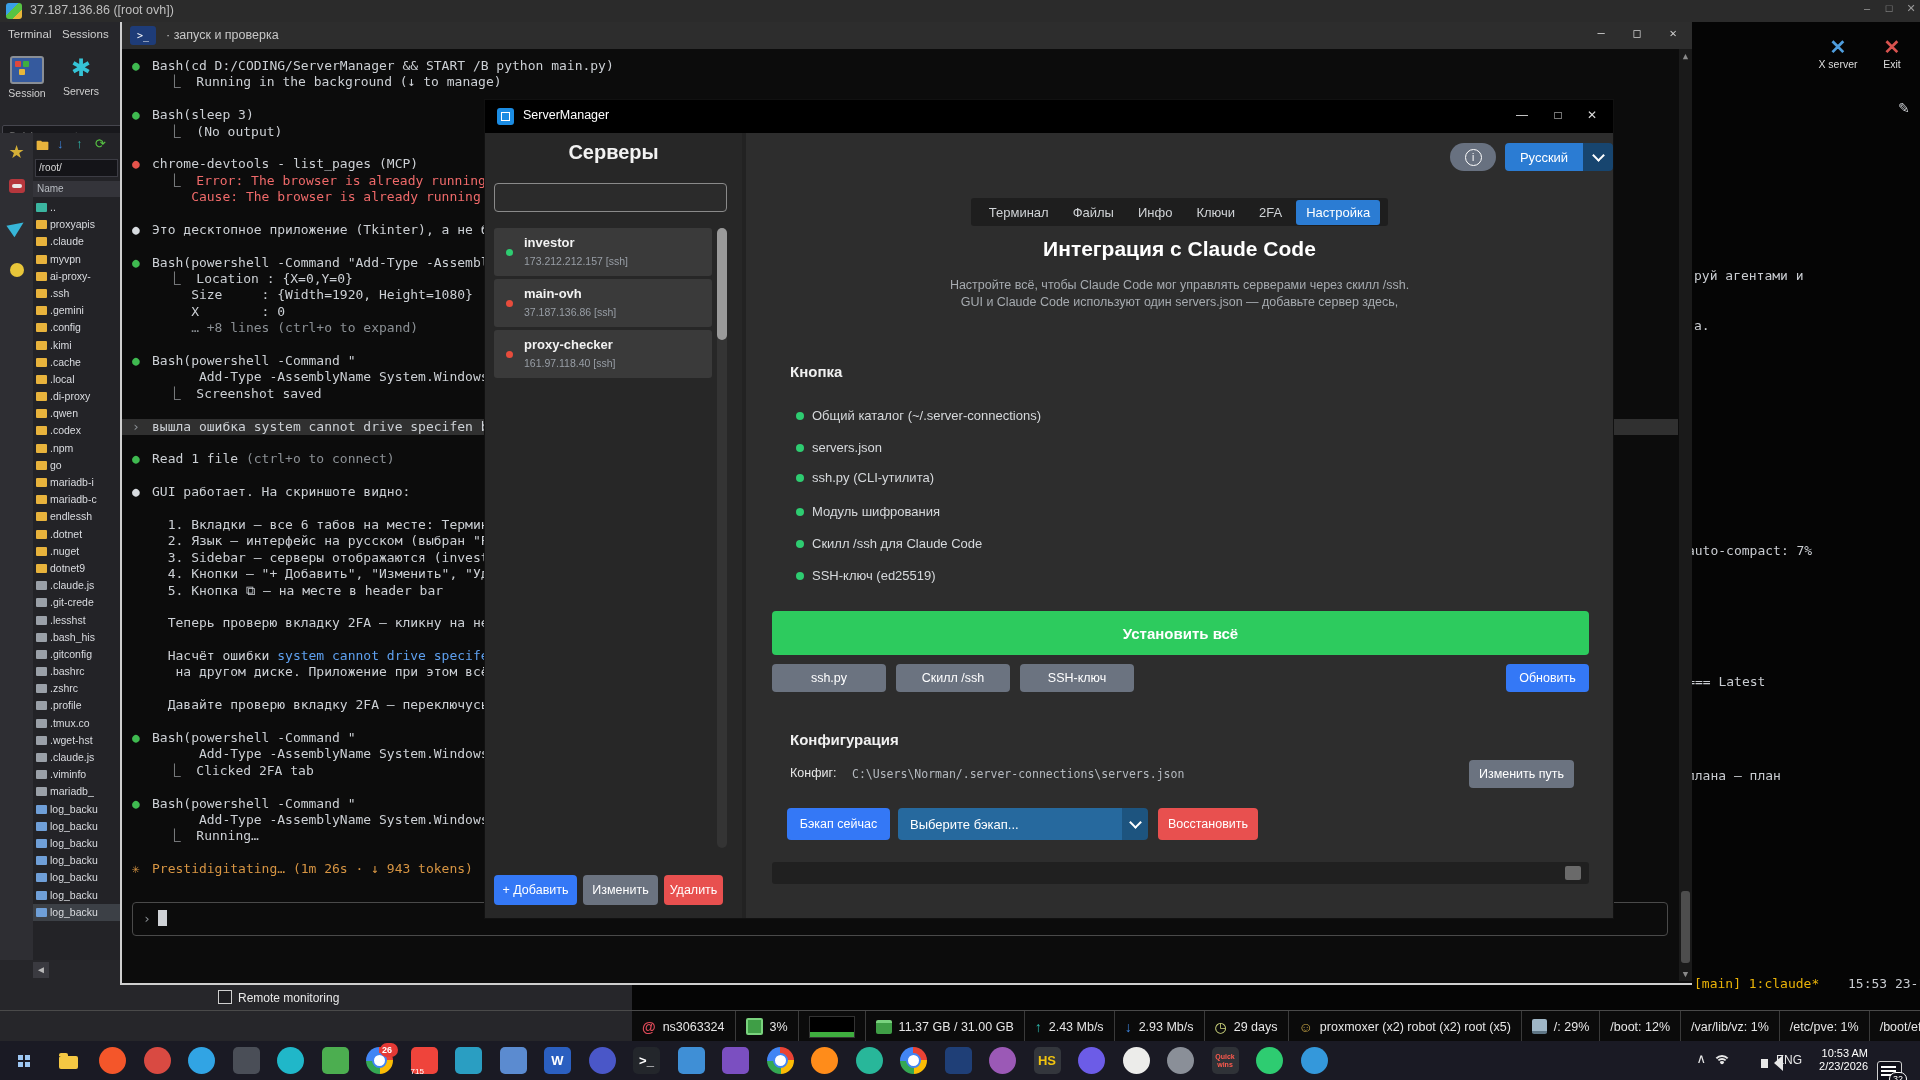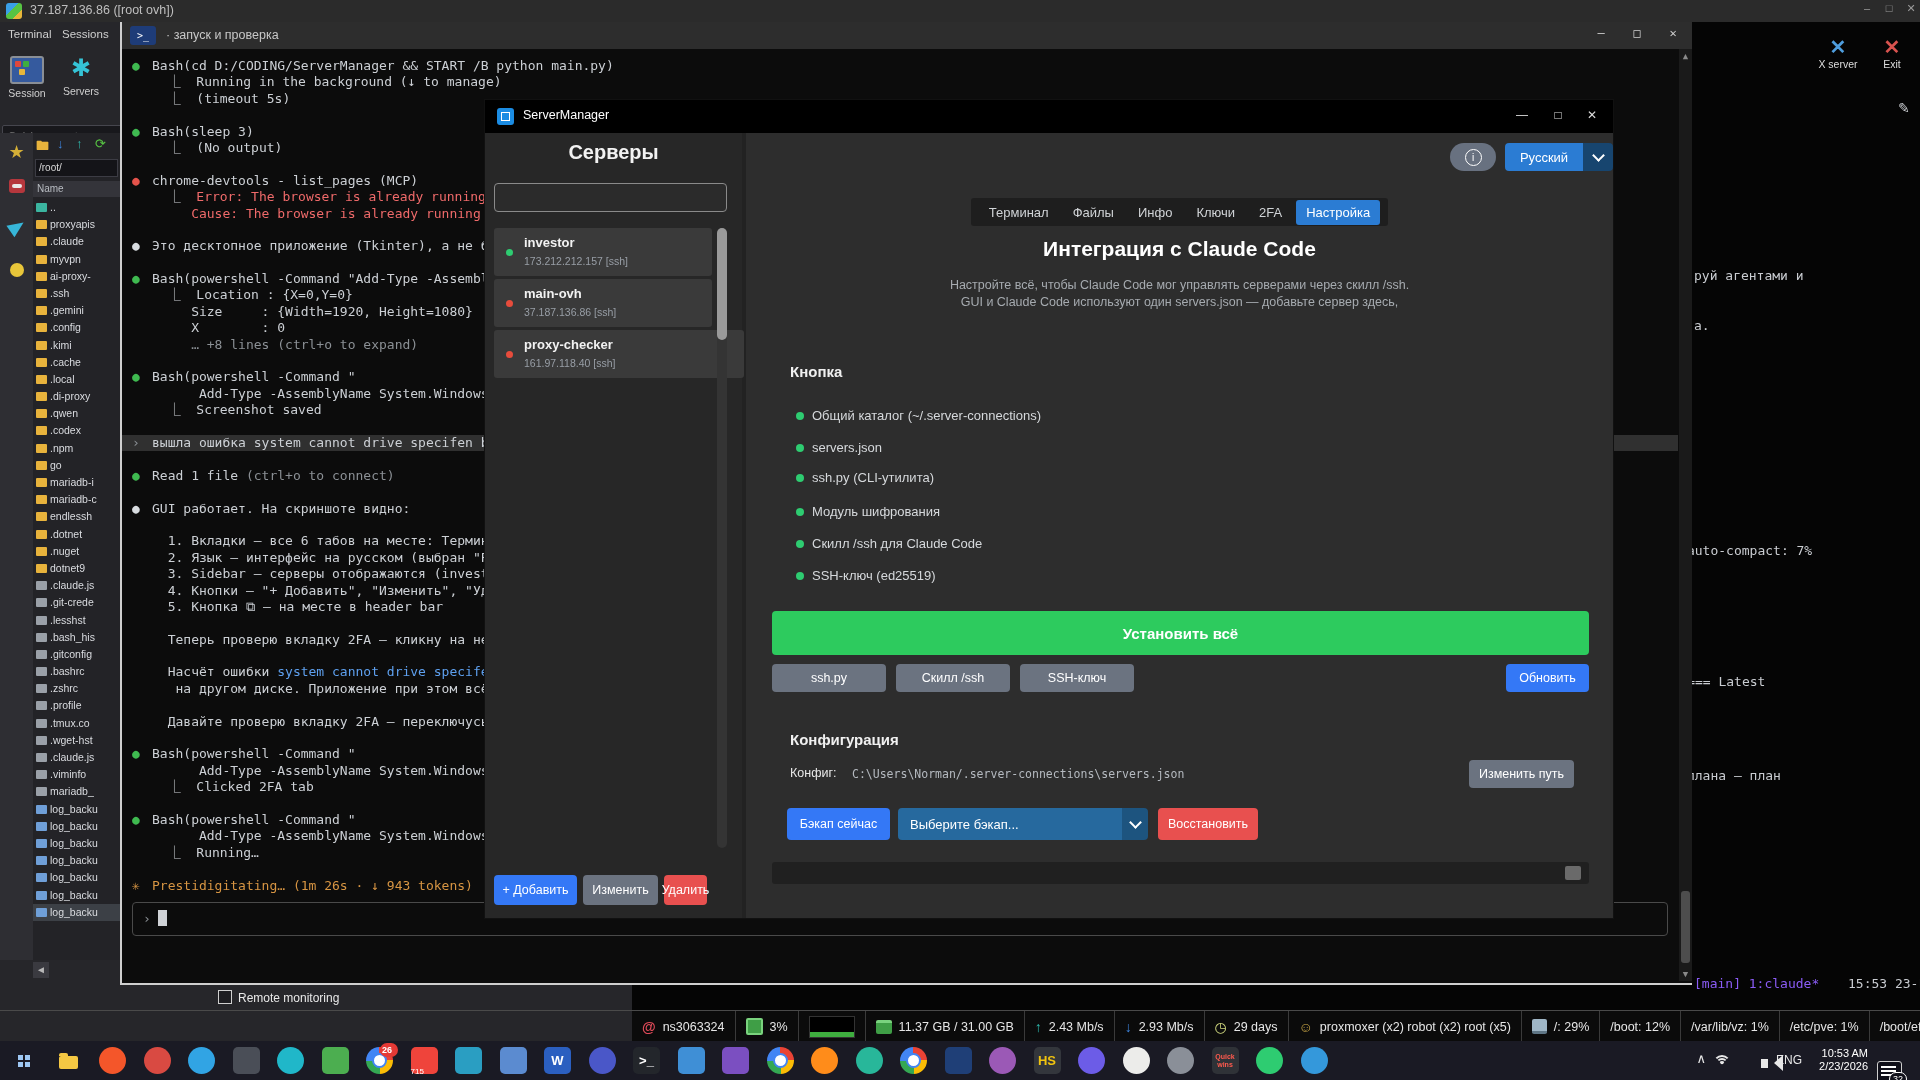--- a/index.html
+++ b/index.html
@@ -45,21 +45,21 @@
   .fic.up{background:#3bb5a0;}
   .frow.sel{background:#3c4046;}
   #fp-leftarrow{left:33px;top:962px;width:16px;height:16px;background:#3a3a40;color:#b8b8b8;
      font-size:10px;text-align:center;line-height:16px;}
   #moba-bottom{left:0;top:985px;width:632px;height:95px;background:#26262a;}
   .chkrow{position:absolute;color:#e8e8e8;font-size:12px;height:14px;line-height:14px;}
   .chk{display:inline-block;width:12px;height:12px;border:1px solid #cfcfcf;background:#1d1d21;margin-right:6px;vertical-align:-2px;}
 
   
   .frag{position:absolute;color:#c9ccd1;font-size:13px;white-space:pre;}
-  .frag.green{color:#8b5cf6;}
+  .frag.green{color:#eab308;}
   .dk-ic{position:absolute;text-align:center;color:#ddd;font-size:10.5px;width:44px;}
   .dk-ic .g{display:block;font-size:20px;font-weight:bold;line-height:22px;}
 
   
   #term{left:120px;top:22px;width:1572px;height:963px;background:#0c0c0c;
      border-left:2px solid #cfcfcf;border-bottom:2px solid #cfcfcf;box-sizing:border-box;}
   #term-titlebar{position:absolute;left:0;top:0;width:100%;height:27px;background:#2d2d2d;}
   #term-titlebar .psic{position:absolute;left:8px;top:4px;width:26px;height:19px;background:#1e3c78;border-radius:3px;
      color:#fff;font-size:10px;line-height:19px;text-align:center;}
   #term-titlebar .ttitle{position:absolute;left:44px;top:6px;color:#c8c8c8;font-size:12.5px;}
@@ -306,21 +306,20 @@
     <div id="term-titlebar">
       <div class="psic">&gt;_</div>
       <div class="ttitle" style="font-family:'Liberation Sans',sans-serif;">· запуск и проверка</div>
       <div class="tctl" style="right:76px;">—</div>
       <div class="tctl" style="right:40px;">□</div>
       <div class="tctl" style="right:4px;">✕</div>
     </div>
     <div id="term-lines">
         <div class="tline"><span class="bl bg">●</span><span class="d">Bash(cd D:/CODING/ServerManager &amp;&amp; START /B python main.py)</span></div>
         <div class="tline"><span class="d">  ⎿  Running in the background (↓ to manage)</span></div>
-        <div class="tline"><span class="d">  ⎿  (timeout 5s)</span></div>
         <div class="tline"></div>
         <div class="tline"><span class="bl bg">●</span><span class="d">Bash(sleep 3)</span></div>
         <div class="tline"><span class="d">  ⎿  (No output)</span></div>
         <div class="tline"></div>
         <div class="tline"><span class="bl br">●</span><span class="d">chrome-devtools - list_pages (MCP)</span></div>
         <div class="tline"><span class="d">  ⎿  </span><span class="r">Error: The browser is already running for</span></div>
         <div class="tline"><span class="d">     </span><span class="r">Cause: The browser is already running for</span></div>
         <div class="tline"></div>
         <div class="tline"><span class="bl bw">●</span><span class="d">Это десктопное приложение (Tkinter), а не бр</span></div>
         <div class="tline"></div>
@@ -388,33 +387,33 @@
           <div class="scard" style="top: 95px;">
             <div class="dot on"></div>
             <div class="nm">investor</div>
             <div class="ip">173.212.212.157 [ssh]</div>
           </div>
           <div class="scard" style="top: 146px;">
             <div class="dot off"></div>
             <div class="nm">main-ovh</div>
             <div class="ip">37.187.136.86 [ssh]</div>
           </div>
-          <div class="scard" style="top: 197px; padding-left: 32px;">
+          <div class="scard" style="top: 197px;">
             <div class="dot off"></div>
             <div class="nm">proxy-checker</div>
             <div class="ip">161.97.118.40 [ssh]</div>
           </div>
         </div>
       <div id="sm-sscroll">
           <div class="th"></div>
         </div>
       <div id="sm-sidebtns">
           <div class="smbtn btn-blue" style="left: 9px; top: 742px; width: 83px; height: 30px;">+ Добавить</div>
           <div class="smbtn btn-gray" style="left: 98px; top: 742px; width: 75px; height: 30px;">Изменить</div>
-          <div class="smbtn btn-red" style="left: 179px; top: 742px; width: 43px; height: 30px;">Удалить</div>
+          <div class="smbtn btn-red" style="left: 179px; top: 742px; width: 59px; height: 30px;">Удалить</div>
         </div>
     </div>
     <div id="sm-main">
       <div id="sm-info">
           <span class="i">i</span>
         </div>
       <div id="sm-lang">
         <div class="lab">Русский</div>
         <div class="dd">
             <div class="chev"></div>

